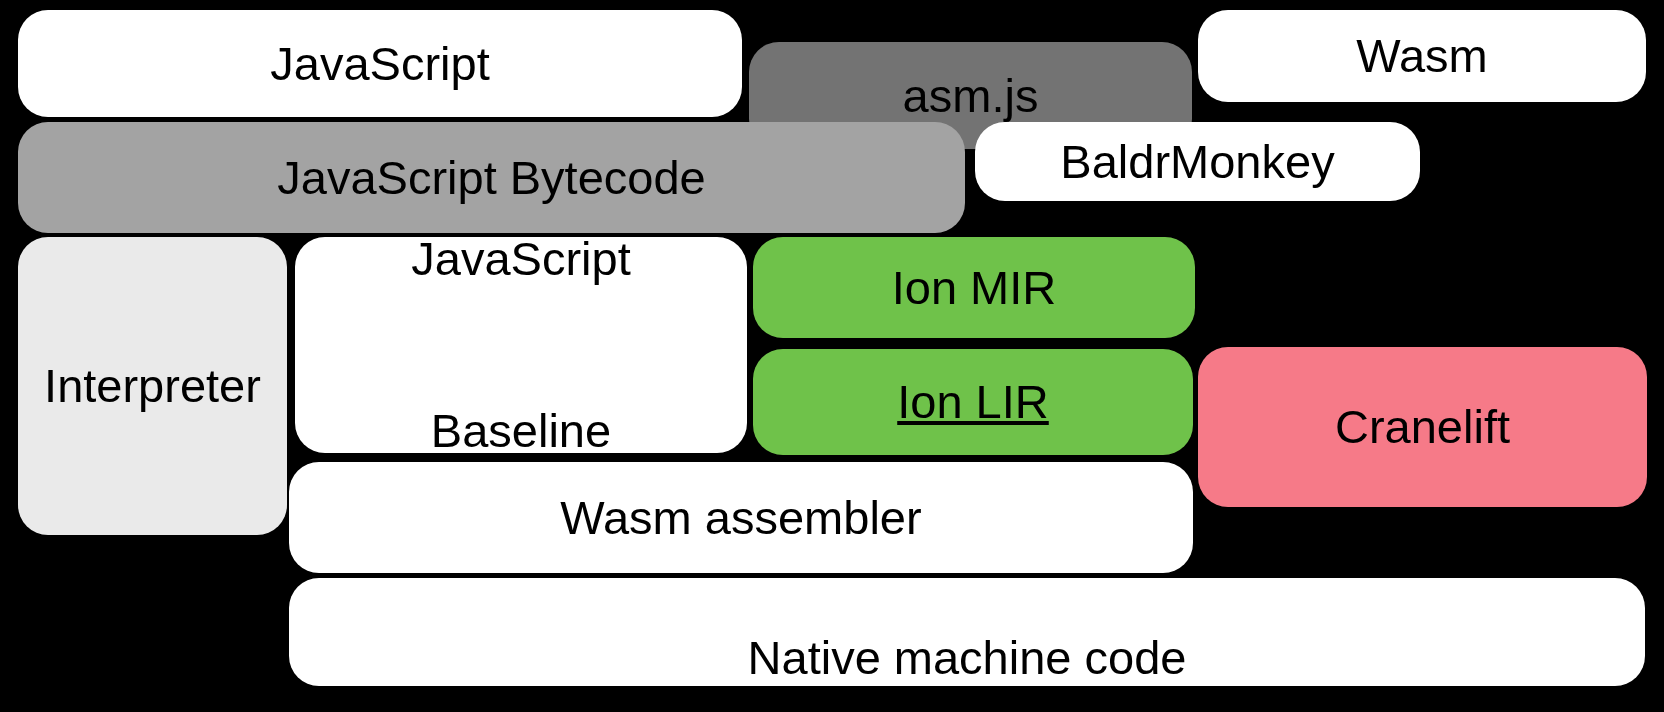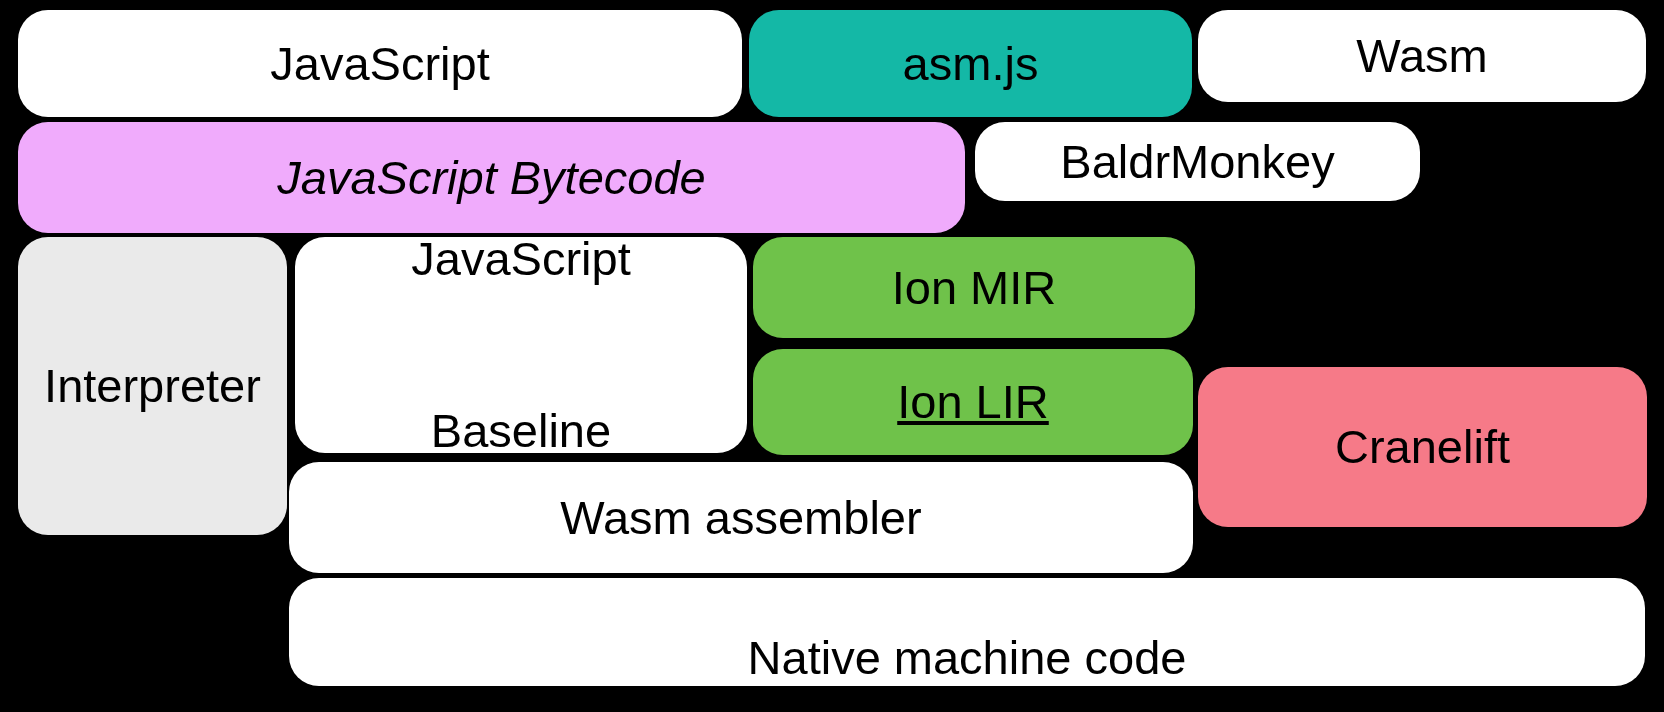--- a/index.html
+++ b/index.html
@@ -31,42 +31,42 @@
   
   .n-javascript   { left: 18px;   top: 10px;  width: 724px;  height: 107px; }
   .n-asmjs        { left: 749px;  top: 10px;  width: 443px;  height: 107px; }
   .n-wasm         { left: 1198px; top: 10px;  width: 448px;  height: 92px; justify-content: center; }
   .n-bytecode     { left: 18px;   top: 122px; width: 947px;  height: 111px; }
   .n-baldrmonkey  { left: 975px;  top: 122px; width: 445px;  height: 79px; }
   .n-interpreter  { left: 18px;   top: 237px; width: 269px;  height: 298px; }
   .n-baseline     { left: 295px;  top: 237px; width: 452px;  height: 216px; }
   .n-ion-mir      { left: 753px;  top: 237px; width: 442px;  height: 101px; justify-content: center; }
   .n-ion-lir      { left: 753px;  top: 349px; width: 440px;  height: 106px; }
-  .n-cranelift    { left: 1198px; top: 367px; width: 449px;  height: 160px; }
+  .n-cranelift    { left: 1198px; top: 347px; width: 449px;  height: 160px; }
   .n-macro        { left: 289px;  top: 462px; width: 904px;  height: 111px; }
   .n-native       { left: 289px;  top: 578px; width: 1356px; height: 108px; align-items: flex-end; }
 </style>
 </head>
 <body>
 
 <div class="canvas" style="background-color: rgb(0, 0, 0);">
 
   <div class="node n-javascript" style="background-color: rgb(255, 255, 255);">
     <span>JavaScript</span>
   </div>
 
-  <div class="node n-asmjs" style="background-color: #14b8a6;">
+  <div class="node n-asmjs" style="background-color: #737373; margin-top: 32px;">
     <span>asm.js</span>
   </div>
 
   <div class="node n-wasm" style="background-color: rgb(255, 255, 255);">
     <span>Wasm</span>
   </div>
 
-  <div class="node n-bytecode" style="background-color: #f0abfc; font-style: italic;">
+  <div class="node n-bytecode" style="background-color: #a3a3a3;">
     <span>JavaScript Bytecode</span>
   </div>
 
   <div class="node n-baldrmonkey" style="background-color: rgb(255, 255, 255);">
     <span>BaldrMonkey</span>
   </div>
 
   <div class="node n-interpreter" style="background-color: rgb(234, 234, 234);">
     <span>Interpreter</span>
   </div>

